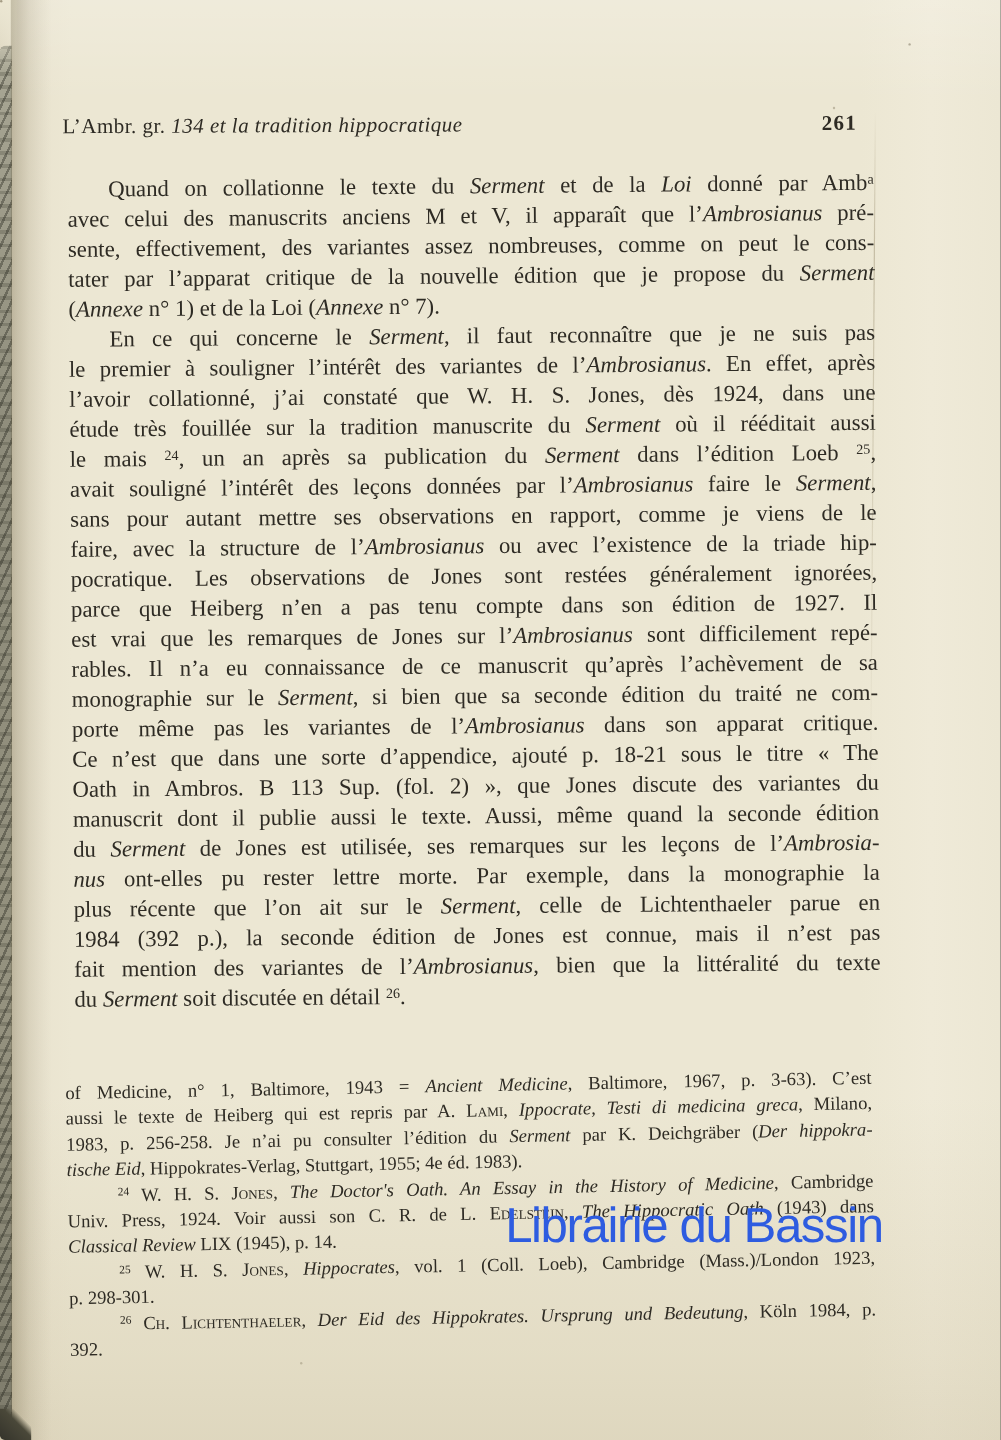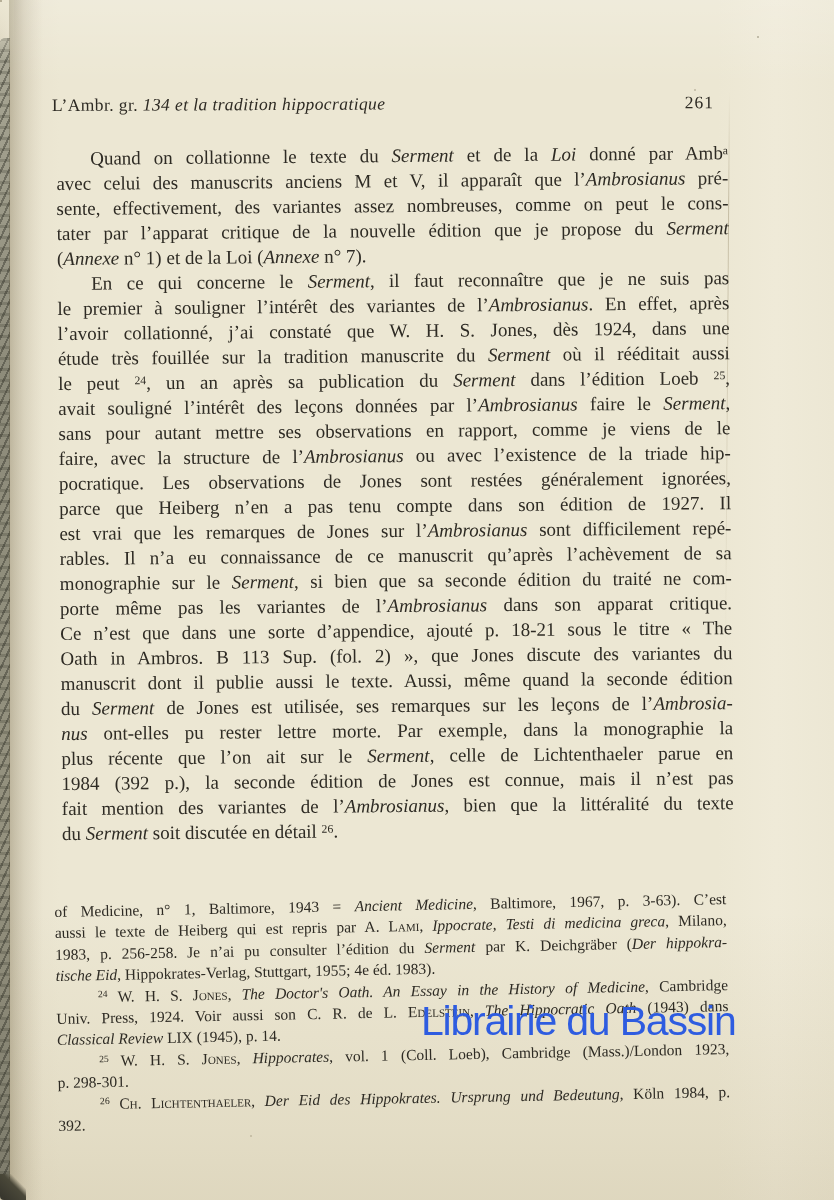--- a/index.html
+++ b/index.html
@@ -51,21 +51,21 @@
 
   
   .running-head {
     position: absolute; left: 52px; top: 94px; width: 676px;
     display: flex; justify-content: space-between; align-items: baseline;
     font-size: 17.5px; line-height: 22px;
     transform: rotate(-.25deg); transform-origin: 0 0;
     letter-spacing: .4px;
   }
   .running-head .it { font-style: italic; }
-  .running-head .pagenum { letter-spacing: 1px; padding-right: 14px; }
+  .running-head .pagenum { letter-spacing: 1px; padding-right: 14px; font-weight: bold; }
 
   
   .text-block { position: absolute; left: 56px; width: 672px; }
   .body-block { top: 146px; font-size: 19px; line-height: 25px; transform: rotate(-.5deg); transform-origin: 0 0; }
   .footnote-block { top: 901px; font-size: 15.5px; line-height: 21.4px; transform: rotate(-1.1deg); transform-origin: 0 40%; }
 
   .tline { text-align: justify; text-align-last: justify; }
   .tline.last { text-align-last: left; }
   .body-block .tline.ind { text-indent: 34px; }
   .footnote-block .tline.ind { text-indent: 42px; }
@@ -104,21 +104,21 @@
   <div id="body-lines" class="text-block body-block">
       <div class="tline ind"><span>Quand on collationne le texte du </span><span class="it">Serment</span><span> et de la </span><span class="it">Loi</span><span> donné par Amb</span><sup class="s">a</sup></div>
       <div class="tline"><span>avec celui des manuscrits anciens M et V, il apparaît que l’</span><span class="it">Ambrosianus</span><span> pré-</span></div>
       <div class="tline"><span>sente, effectivement, des variantes assez nombreuses, comme on peut le cons-</span></div>
       <div class="tline"><span>tater par l’apparat critique de la nouvelle édition que je propose du </span><span class="it">Serment</span></div>
       <div class="tline last"><span>(</span><span class="it">Annexe</span><span> n° 1) et de la Loi (</span><span class="it">Annexe</span><span> n° 7).</span></div>
       <div class="tline ind"><span>En ce qui concerne le </span><span class="it">Serment</span><span>, il faut reconnaître que je ne suis pas</span></div>
       <div class="tline"><span>le premier à souligner l’intérêt des variantes de l’</span><span class="it">Ambrosianus</span><span>. En effet, après</span></div>
       <div class="tline"><span>l’avoir collationné, j’ai constaté que W. H. S. Jones, dès 1924, dans une</span></div>
       <div class="tline"><span>étude très fouillée sur la tradition manuscrite du </span><span class="it">Serment</span><span> où il rééditait aussi</span></div>
-      <div class="tline"><span>le peut </span><sup class="s">24</sup><span>, un an après sa publication du </span><span class="it">Serment</span><span> dans l’édition Loeb </span><sup class="s">25</sup><span>,</span></div>
+      <div class="tline"><span>le mais </span><sup class="s">24</sup><span>, un an après sa publication du </span><span class="it">Serment</span><span> dans l’édition Loeb </span><sup class="s">25</sup><span>,</span></div>
       <div class="tline"><span>avait souligné l’intérêt des leçons données par l’</span><span class="it">Ambrosianus</span><span> faire le </span><span class="it">Serment</span><span>,</span></div>
       <div class="tline"><span>sans pour autant mettre ses observations en rapport, comme je viens de le</span></div>
       <div class="tline"><span>faire, avec la structure de l’</span><span class="it">Ambrosianus</span><span> ou avec l’existence de la triade hip-</span></div>
       <div class="tline"><span>pocratique. Les observations de Jones sont restées généralement ignorées,</span></div>
       <div class="tline"><span>parce que Heiberg n’en a pas tenu compte dans son édition de 1927. Il</span></div>
       <div class="tline"><span>est vrai que les remarques de Jones sur l’</span><span class="it">Ambrosianus</span><span> sont difficilement repé-</span></div>
       <div class="tline"><span>rables. Il n’a eu connaissance de ce manuscrit qu’après l’achèvement de sa</span></div>
       <div class="tline"><span>monographie sur le </span><span class="it">Serment</span><span>, si bien que sa seconde édition du traité ne com-</span></div>
       <div class="tline"><span>porte même pas les variantes de l’</span><span class="it">Ambrosianus</span><span> dans son apparat critique.</span></div>
       <div class="tline"><span>Ce n’est que dans une sorte d’appendice, ajouté p. 18-21 sous le titre « The</span></div>

